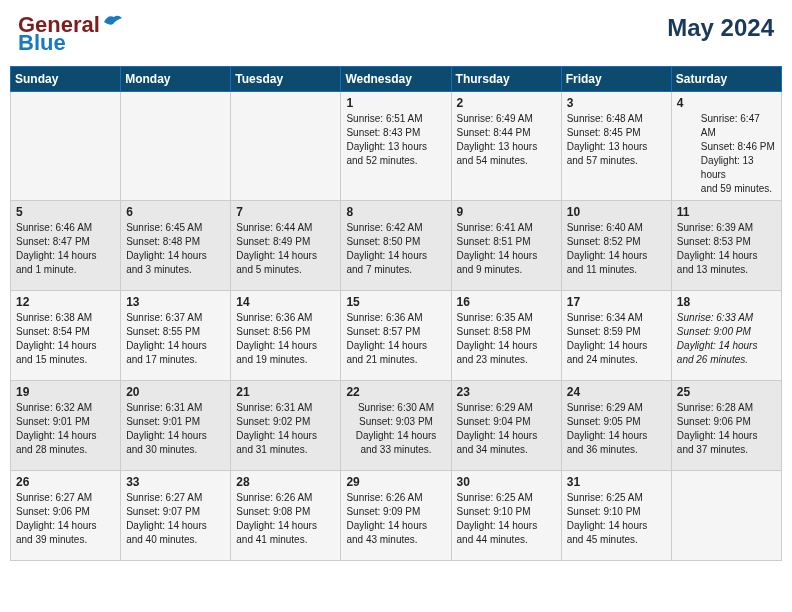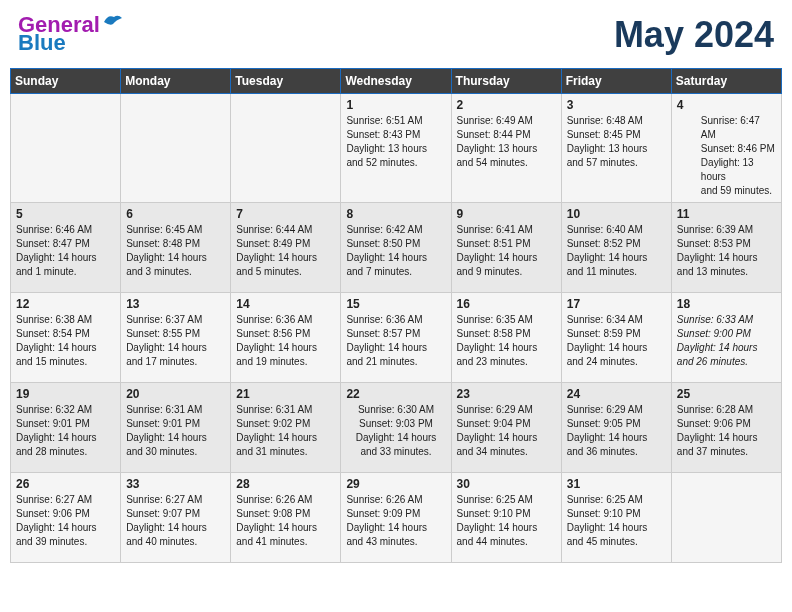--- a/index.html
+++ b/index.html
@@ -25,35 +25,35 @@
     .logo-text {
       font-size: 22px;
       font-weight: bold;
       color: #1a3a5c;
       line-height: 1;
     }
     .title-block {
       text-align: right;
     }
     .title-block .month-year {
-      font-size: 36px;
+      font-size: 24px;
       font-weight: bold;
       color: #1a3a5c;
     }
     .title-block .location {
       font-size: 15px;
       color: #333;
     }
     table {
       width: 100%;
       border-collapse: collapse;
       table-layout: fixed;
     }
     thead tr th {
-      background-color: #404040;
+      background-color: #0c4a6e;
       color: #fff;
       font-size: 12px;
       font-weight: bold;
       padding: 5px 4px;
       text-align: left;
       border: 1px solid #1a6abf;
     }
     tbody tr td {
       vertical-align: top;
       border: 1px solid #ccc;
@@ -81,21 +81,21 @@
       color: #222;
     }
   </style>
 </head>
 <body>
 
 <div class="header">
   <div class="logo">
     <div style="display:flex;align-items:center;">
       <span class="logo-text">
-        <span style="color:#a21caf;">General</span>
+        <span style="color:#7f1d1d;">General</span>
       </span>
       <svg width="22" height="18" viewBox="0 0 22 18" style="margin-left:2px;margin-top:-8px;">
         <path d="M2,10 Q6,2 12,5 Q16,2 20,6 Q14,8 11,12 Q8,14 2,10Z" fill="#1a7abf"></path>
       </svg>
     </div>
     <span class="logo-text" style="color:#1a7abf;font-size:22px;margin-top:-4px;">Blue</span>
   </div>
   <div class="title-block">
     <div class="month-year">May 2024</div>
   </div>

